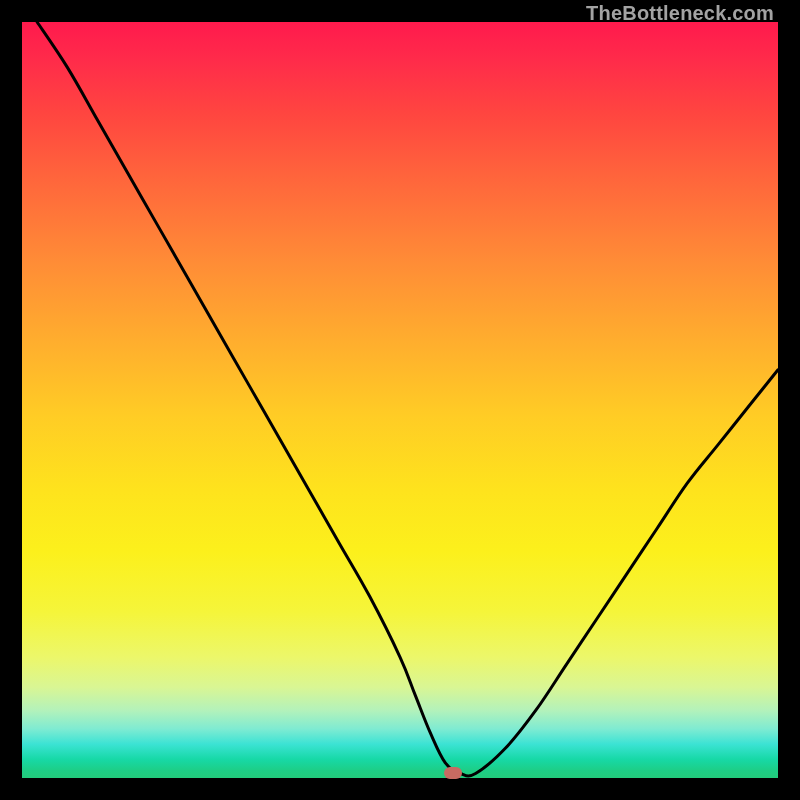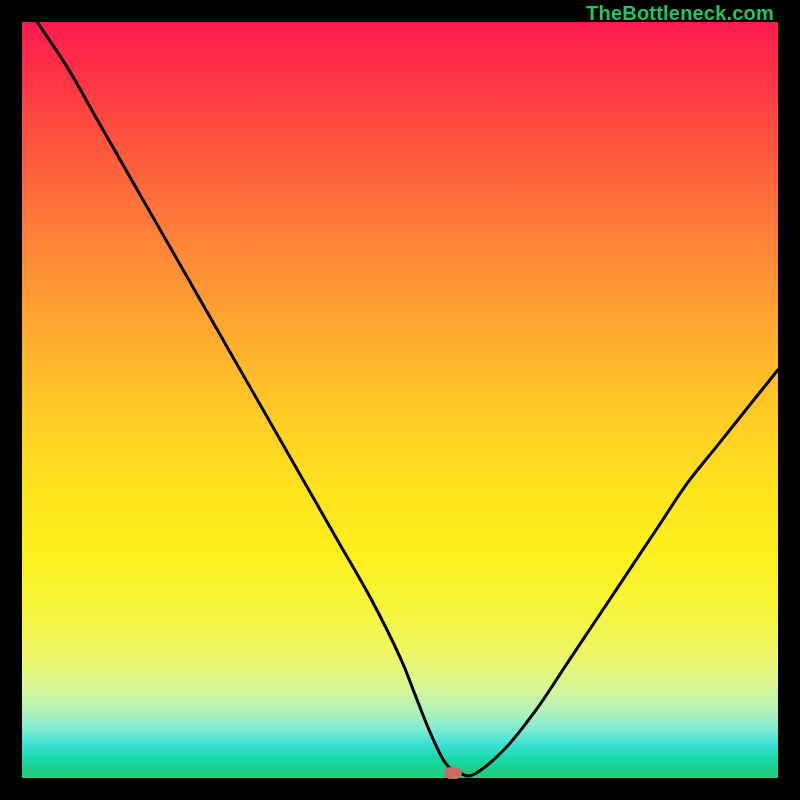--- a/index.html
+++ b/index.html
@@ -36,21 +36,21 @@
       #1dce86 99%,
       #23cb7b 100%
     );
   }
   .watermark {
     position: absolute;
     top: 2px;
     right: 26px;
     font-size: 20px;
     font-weight: bold;
-    color: #22c55e;
+    color: #a3a3a3;
     letter-spacing: 0.2px;
     text-align: right;
   }
   svg.curve {
     position: absolute;
     left: 0;
     top: 0;
     width: 756px;
     height: 756px;
     overflow: visible;

